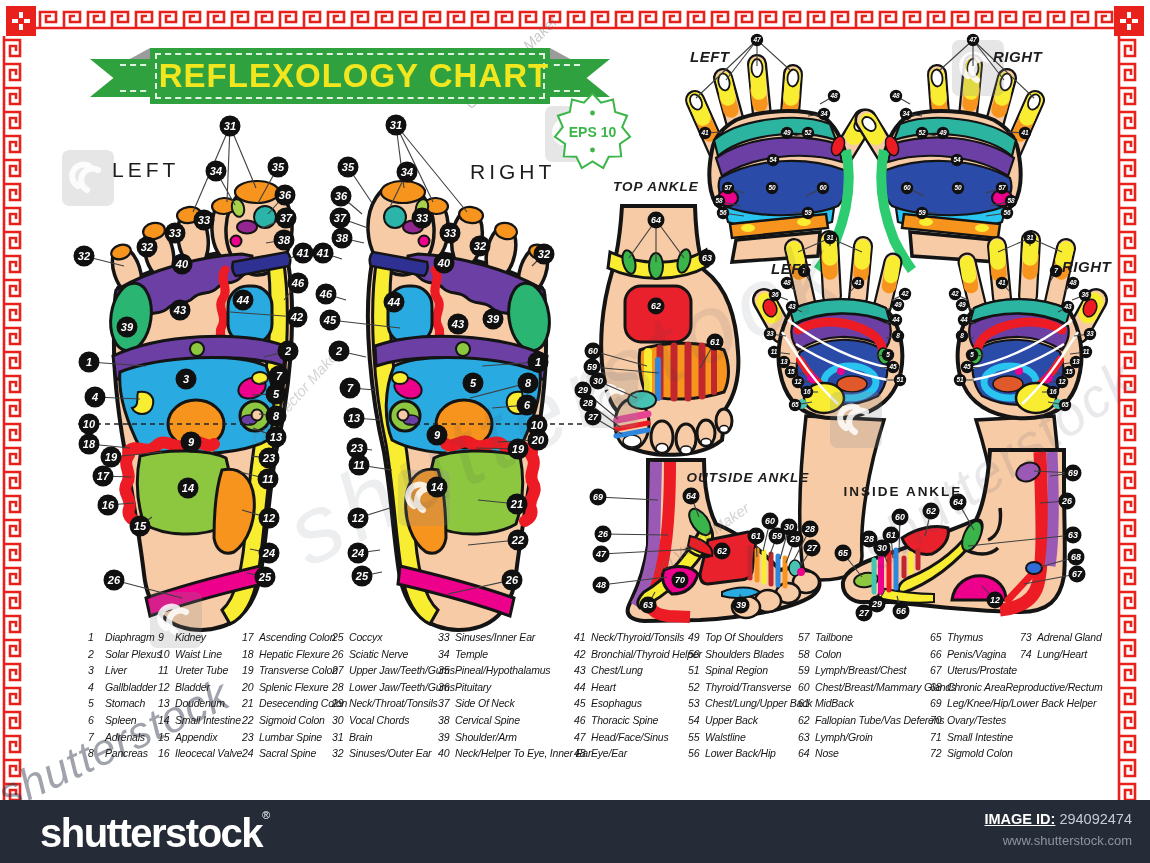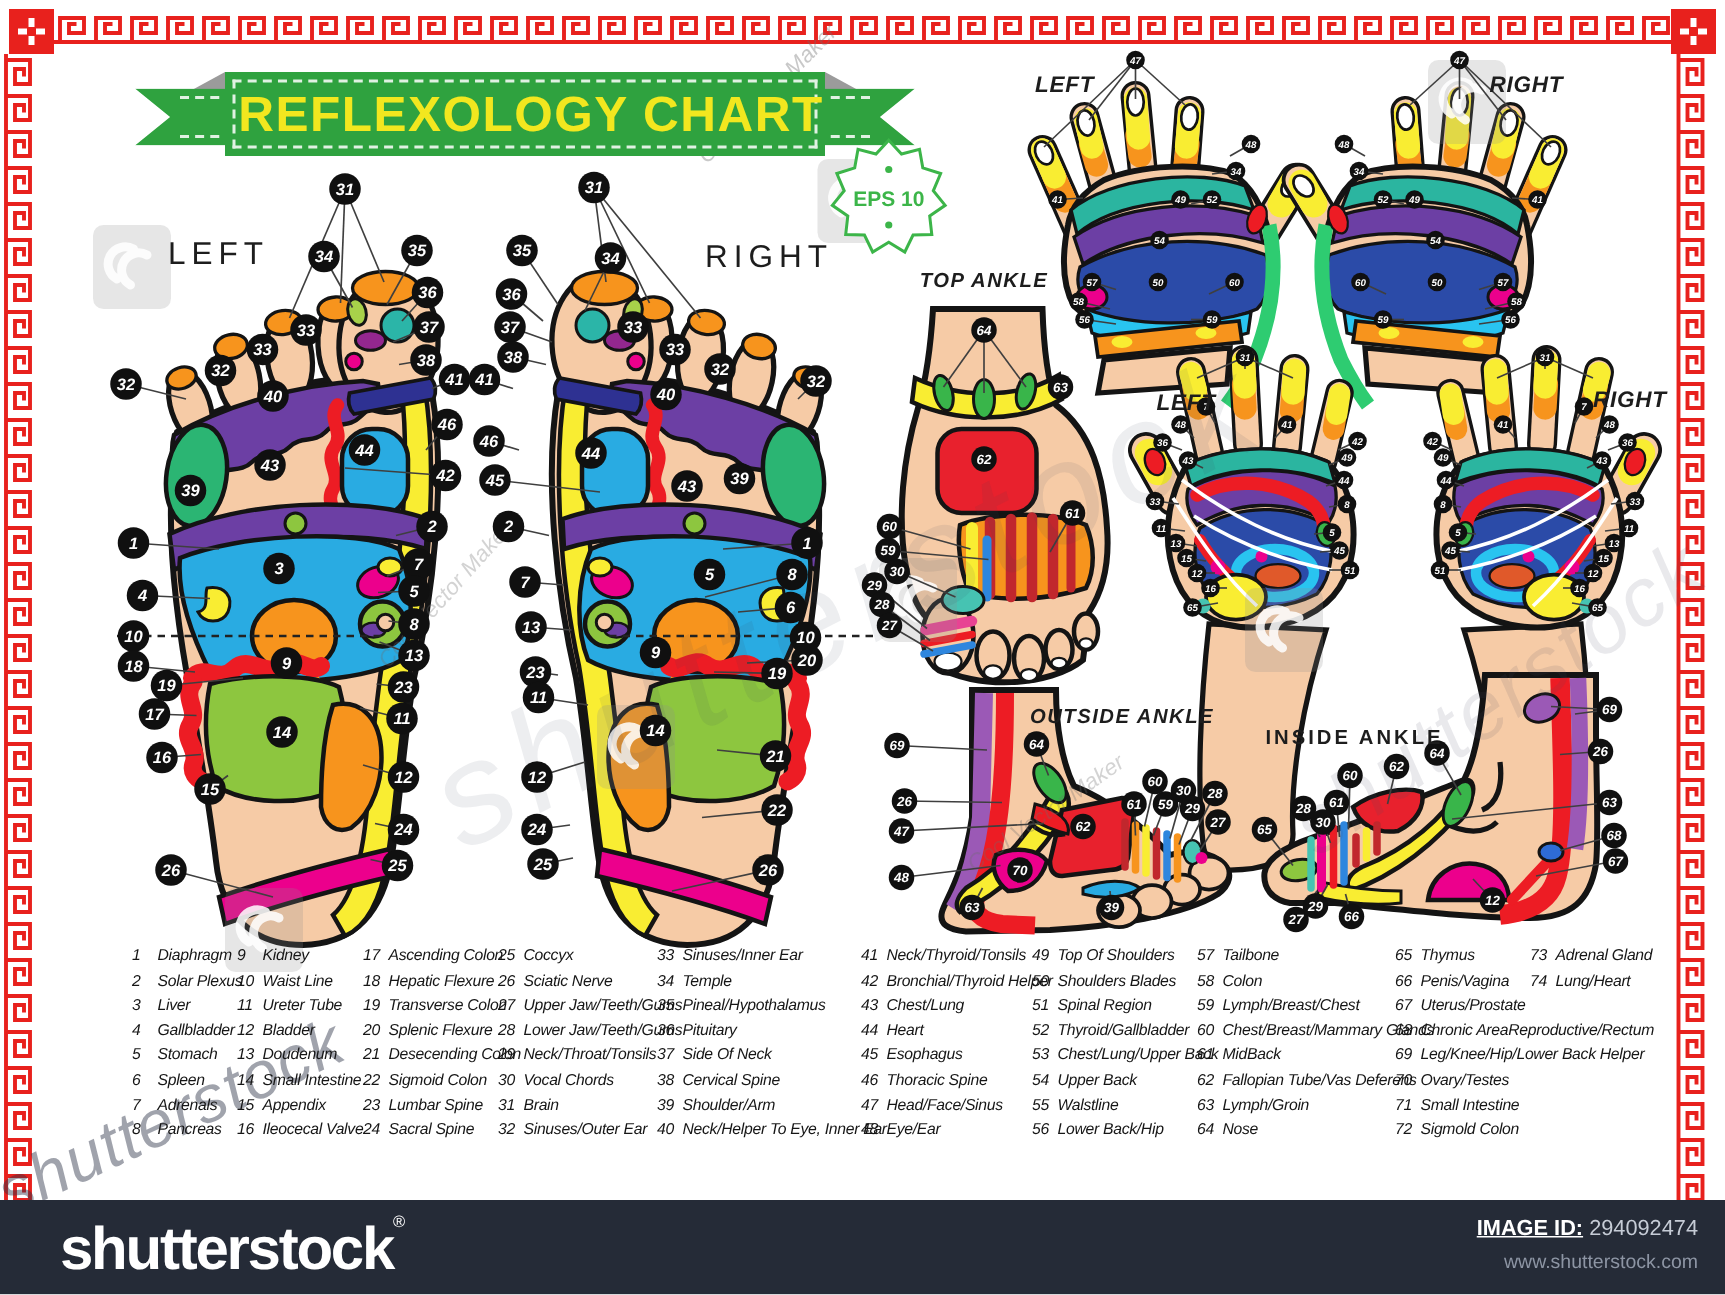--- a/index.html
+++ b/index.html
@@ -1547,21 +1547,21 @@
         <div class="leg-row"><span class="leg-n">44</span><span>Heart</span></div>
         <div class="leg-row"><span class="leg-n">45</span><span>Esophagus</span></div>
         <div class="leg-row"><span class="leg-n">46</span><span>Thoracic Spine</span></div>
         <div class="leg-row"><span class="leg-n">47</span><span>Head/Face/Sinus</span></div>
         <div class="leg-row"><span class="leg-n">48</span><span>Eye/Ear</span></div>
       </div>
       <div class="leg-col" style="left: 676px;">
         <div class="leg-row"><span class="leg-n">49</span><span>Top Of Shoulders</span></div>
         <div class="leg-row"><span class="leg-n">50</span><span>Shoulders Blades</span></div>
         <div class="leg-row"><span class="leg-n">51</span><span>Spinal Region</span></div>
-        <div class="leg-row"><span class="leg-n">52</span><span>Thyroid/Gallbladder</span></div>
+        <div class="leg-row"><span class="leg-n">52</span><span>Thyroid/Transverse</span></div>
         <div class="leg-row"><span class="leg-n">53</span><span>Chest/Lung/Upper Back</span></div>
         <div class="leg-row"><span class="leg-n">54</span><span>Upper Back</span></div>
         <div class="leg-row"><span class="leg-n">55</span><span>Walstline</span></div>
         <div class="leg-row"><span class="leg-n">56</span><span>Lower Back/Hip</span></div>
       </div>
       <div class="leg-col" style="left: 786px;">
         <div class="leg-row"><span class="leg-n">57</span><span>Tailbone</span></div>
         <div class="leg-row"><span class="leg-n">58</span><span>Colon</span></div>
         <div class="leg-row"><span class="leg-n">59</span><span>Lymph/Breast/Chest</span></div>
         <div class="leg-row"><span class="leg-n">60</span><span>Chest/Breast/Mammary Glands</span></div>

